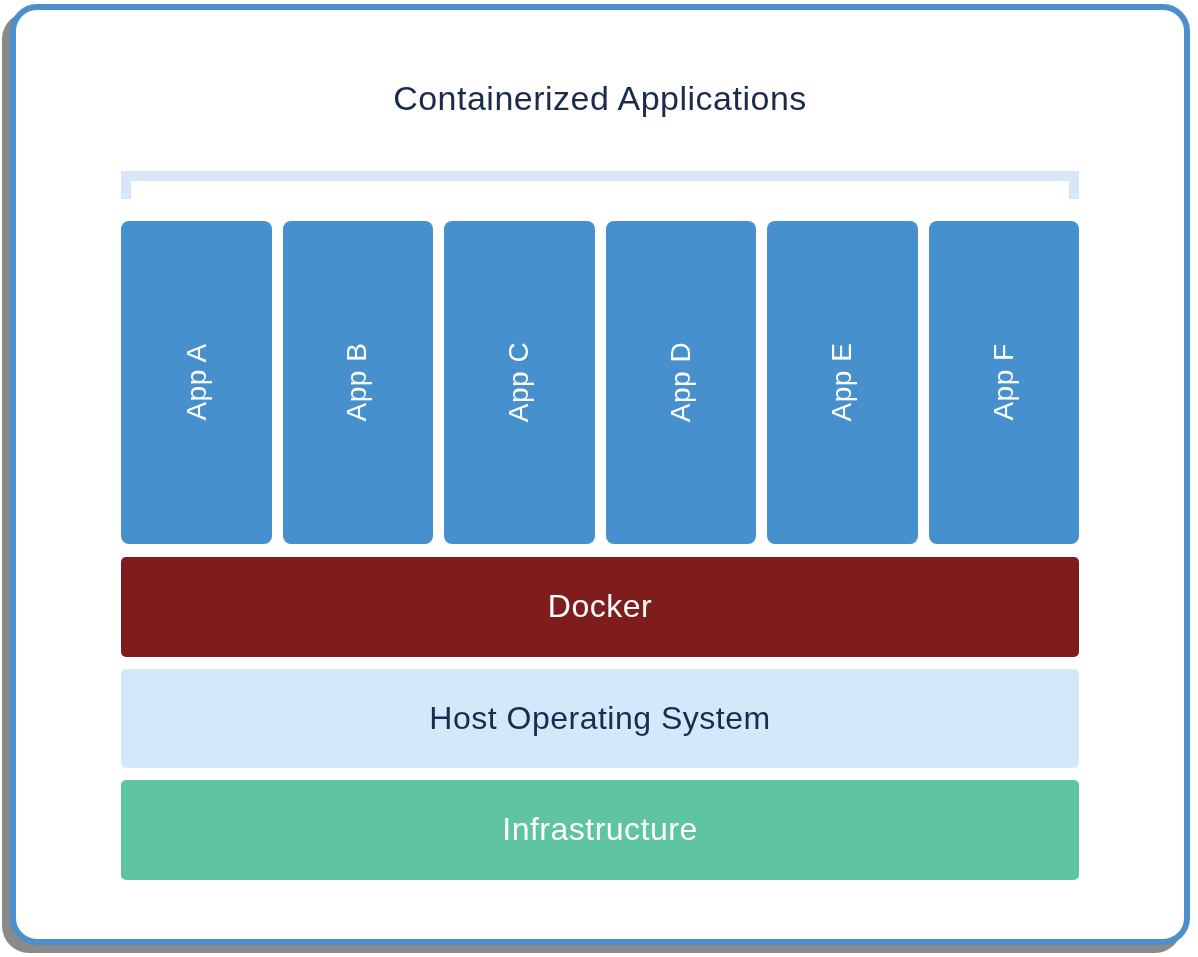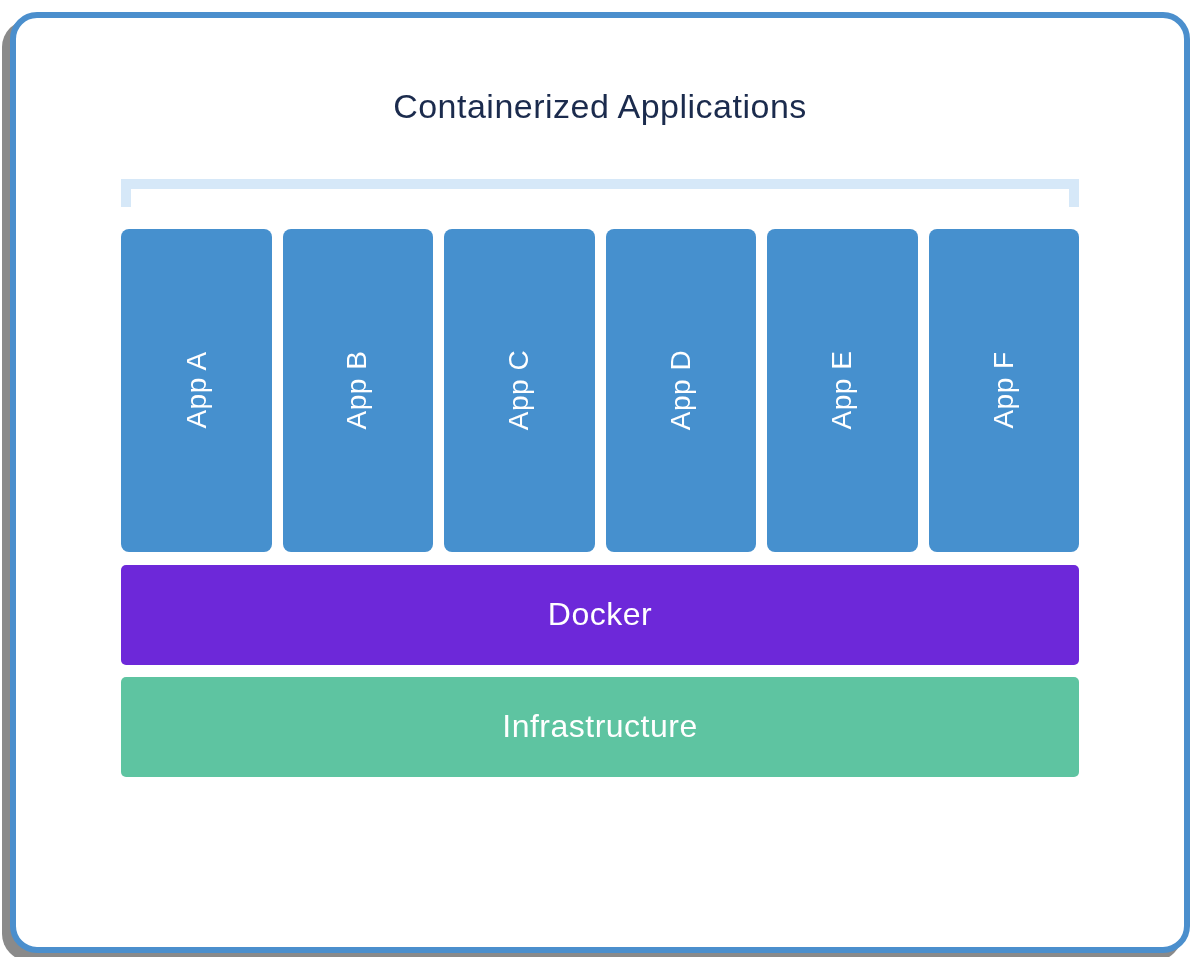--- a/index.html
+++ b/index.html
@@ -4,21 +4,21 @@
 <style>
   * { margin: 0; padding: 0; box-sizing: border-box; }
   html, body {
     width: 1198px; height: 957px;
     background: #ffffff;
     font-family: "Liberation Sans", sans-serif;
     overflow: hidden;
   }
   .card {
     position: absolute;
-    left: 10px; top: 12px;
+    left: 10px; top: 4px;
     width: 1180px; height: 941px;
     background: #ffffff;
     border: 6px solid #4b8fcd;
     border-radius: 27px;
     box-shadow: -8px 8px 0 0 #8a8a8a;
   }
   .content {
     width: 958px;
     margin: 0 auto;
   }
@@ -64,21 +64,21 @@
     display: flex;
     align-items: center;
     justify-content: center;
     border-radius: 5px;
     font-size: 32px;
     letter-spacing: 0.5px;
   }
   .layer-docker {
     margin-top: 13px;
     height: 100px;
-    background: #6d28d9;
+    background: #7f1d1d;
     color: #ffffff;
   }
   .layer-host {
     margin-top: 12px;
     height: 99px;
     background: #d3e8f9;
     color: #1b2b4d;
     font-weight: 500;
   }
   .layer-infra {
@@ -116,19 +116,22 @@
       </div>
       <div class="app-col">
         <span class="app-label">App F</span>
       </div>
     </div>
 
     <div class="layer layer-docker">
       <span>Docker</span>
     </div>
 
+    <div class="layer layer-host">
+      <span>Host Operating System</span>
+    </div>
 
     <div class="layer layer-infra">
       <span>Infrastructure</span>
     </div>
 
   </div>
 </div>
 
 </body></html>

